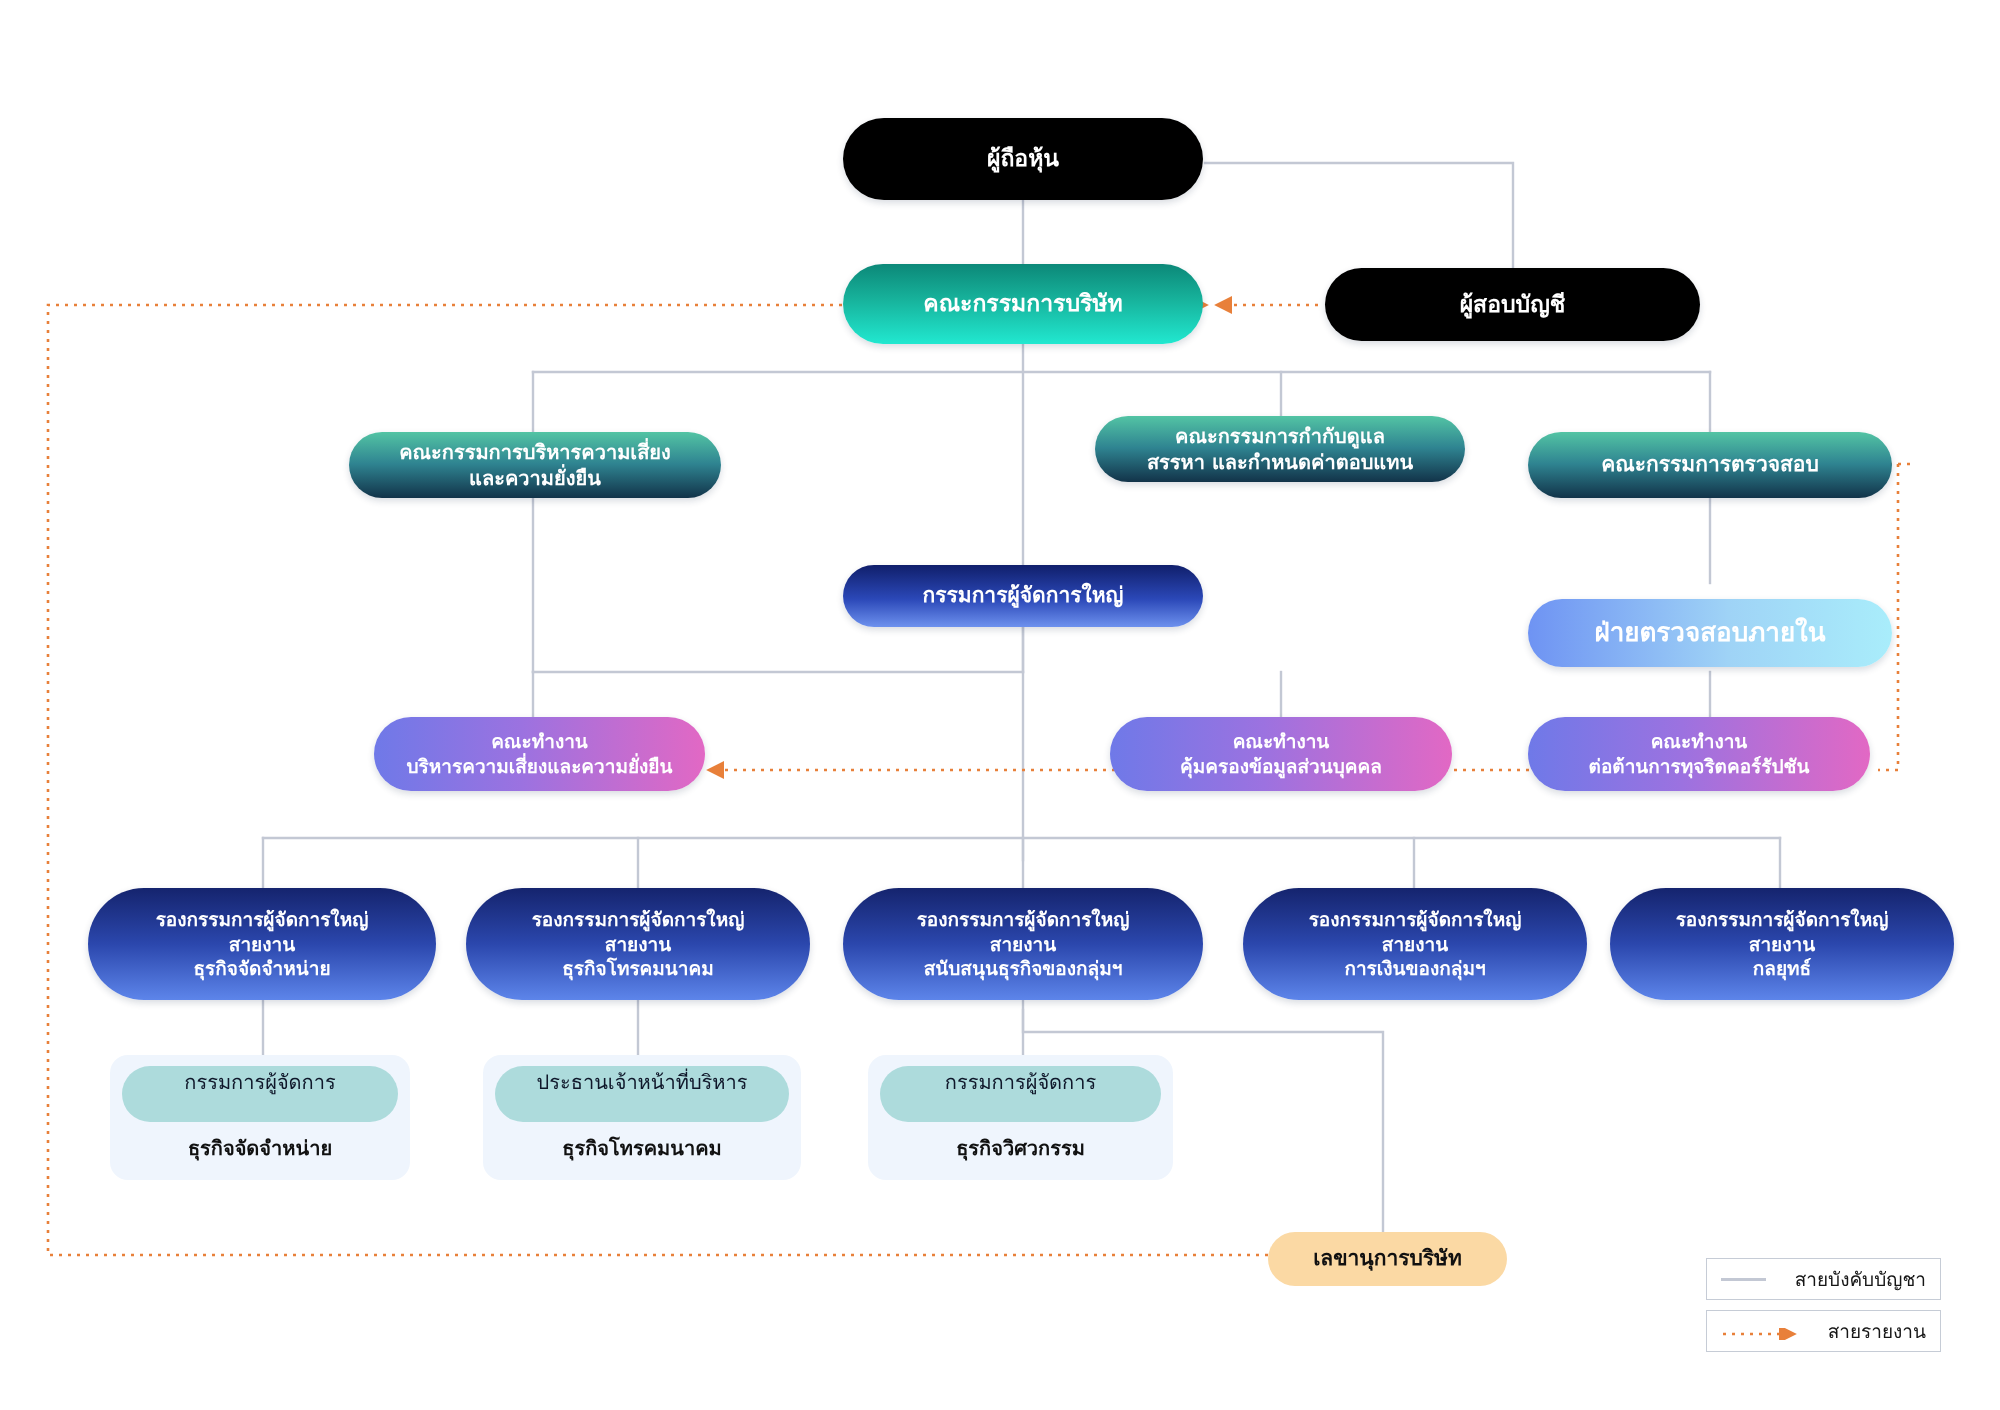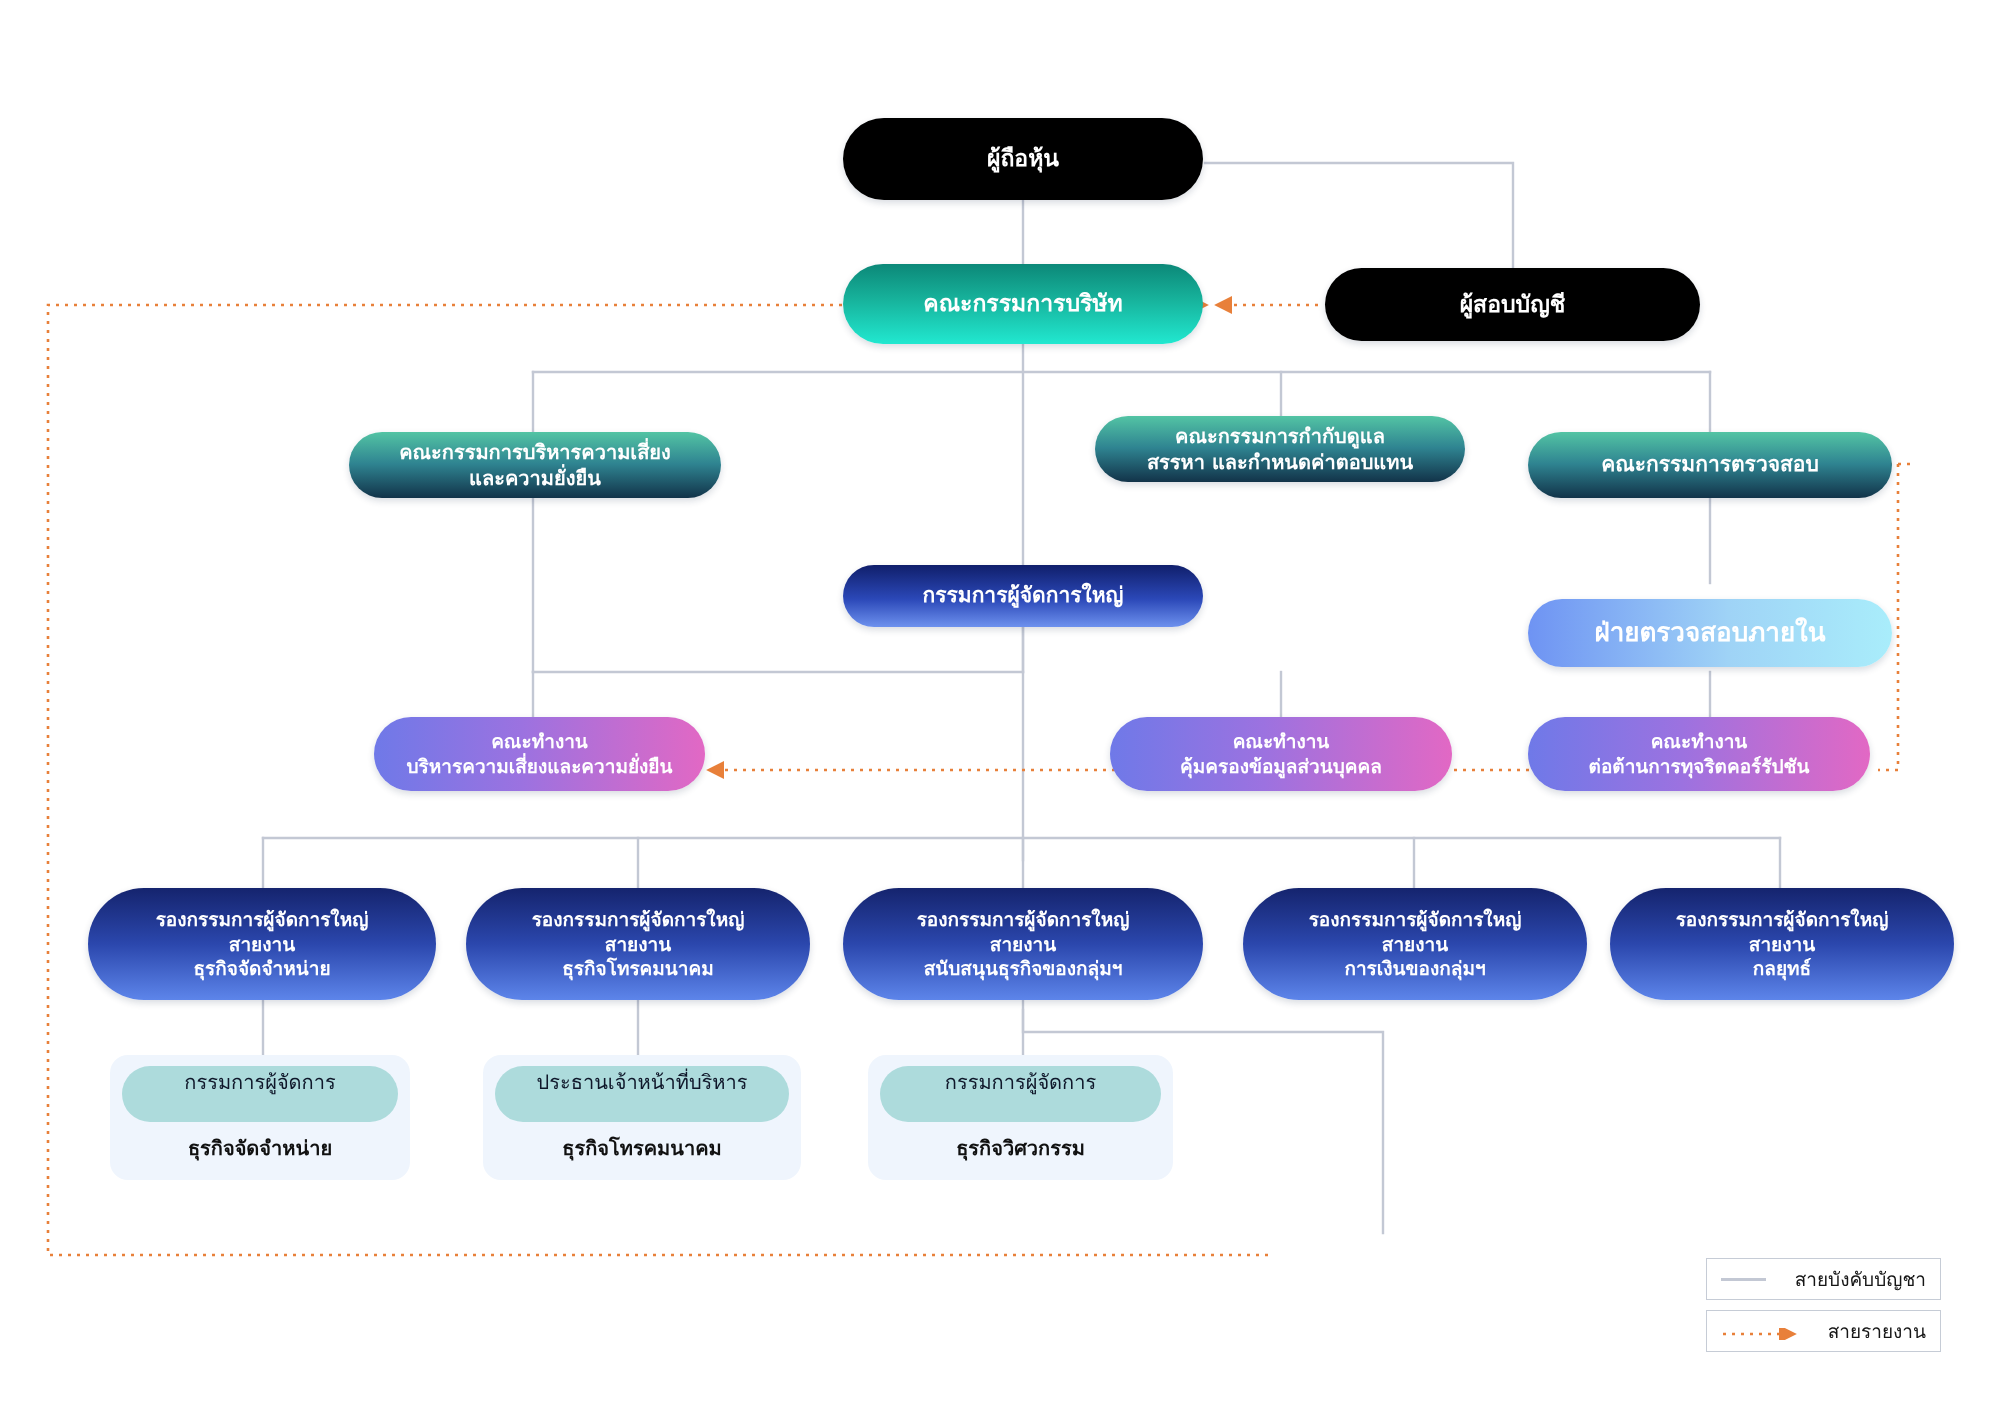--- a/index.html
+++ b/index.html
@@ -246,20 +246,23 @@
   </div>
 
   <div class="softcard" style="left:868px; top:1055px; width:305px; height:125px;"></div>
   <div class="pill-mint" style="left:880px; top:1066px; width:281px; height:56px; font-size:20px;">
     <span>กรรมการผู้จัดการ</span>
   </div>
   <div class="sub-label" style="left:880px; top:1126px; width:281px; height:44px; font-size:20px;">
     <span>ธุรกิจวิศวกรรม</span>
   </div>
 
+  <div class="node pal-orange" style="left:1268px; top:1232px; width:239px; height:54px; font-size:21px;">
+    <span>เลขานุการบริษัท</span>
+  </div>
 
   <div class="legend-row" style="left:1706px; top:1258px; width:235px; height:42px;gap:15px;">
     <span class="lg-solid"></span>
     <span class="legend-label">สายบังคับบัญชา</span>
   </div>
 
   <div class="legend-row" style="left:1706px; top:1310px; width:235px; height:42px;justify-content:space-between;">
     <span class="lg-dotted">
       <svg width="90" height="12" viewBox="0 0 90 12">
         <defs>

